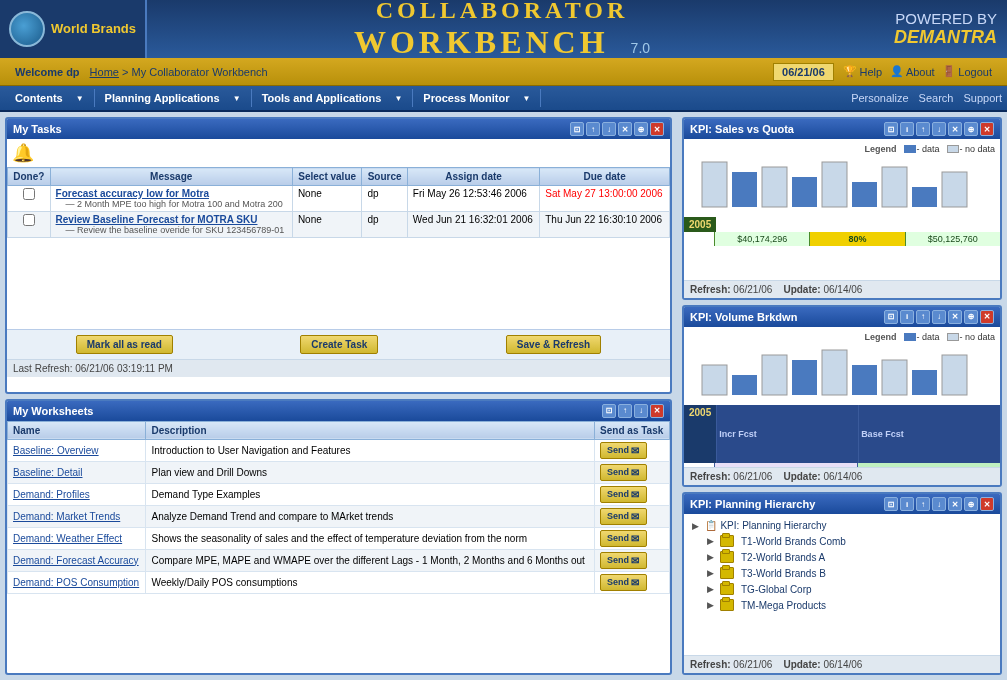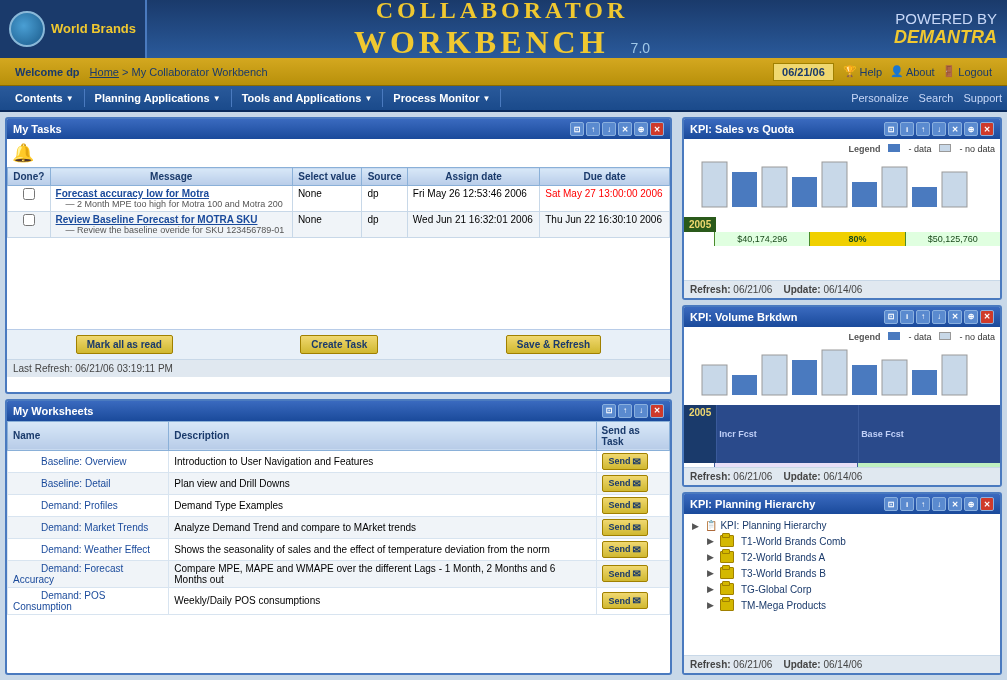--- a/index.html
+++ b/index.html
@@ -21,21 +21,21 @@
     .nav-bar { display: flex; align-items: center; background: linear-gradient(to bottom, #d4a820, #b8900a); height: 28px; padding: 0 15px; border-bottom: 1px solid #8a6a00; }
     .nav-welcome { color: #1a3a6b; font-weight: bold; font-size: 11px; margin-right: 10px; }
     .nav-links { flex: 1; color: #1a3a6b; font-size: 11px; }
     .nav-links a { color: #1a3a6b; text-decoration: underline; cursor: pointer; }
     .nav-date { color: #1a3a6b; font-weight: bold; font-size: 11px; background: #f0d870; padding: 2px 8px; border: 1px solid #a08000; }
     .nav-actions { display: flex; align-items: center; gap: 8px; margin-left: 10px; }
     .nav-btn { color: #1a3a6b; font-size: 11px; cursor: pointer; display: flex; align-items: center; gap: 2px; }
 
     
     .menu-bar { display: flex; align-items: center; background: linear-gradient(to bottom, #2a5a9b, #1a4a8b); height: 26px; padding: 0 5px; border-bottom: 2px solid #0a2a5b; }
-    .menu-item { color: white; font-size: 11px; font-weight: bold; padding: 3px 10px; cursor: pointer; border-right: 1px solid #4a7abf; display: flex; align-items: center; gap: 3px; }
+    .menu-item { color: white; font-size: 11px; font-weight: bold; padding: 3px 10px; cursor: pointer; border-right: 1px solid #4a7abf; display: flex; align-items: center; gap: 13px; }
     .menu-item .arrow { font-size: 8px; }
     .menu-right { margin-left: auto; display: flex; gap: 10px; }
     .menu-right-link { color: #c8d8f8; font-size: 11px; cursor: pointer; }
 
     
     .main-content { display: flex; height: calc(680px - 58px - 28px - 26px); }
 
     
     .left-panel { flex: 1; display: flex; flex-direction: column; padding: 5px; gap: 5px; overflow: hidden; }
 
@@ -63,30 +63,30 @@
     .tasks-footer { display: flex; justify-content: space-around; padding: 5px; background: #e8f0f8; border-top: 1px solid #b8cce8; }
     .task-btn { background: linear-gradient(to bottom, #f0d870, #d0b830); border: 1px solid #a08000; color: #1a3a6b; font-size: 10px; font-weight: bold; padding: 3px 10px; cursor: pointer; border-radius: 2px; }
     .panel-footer { background: #e0e8f0; padding: 3px 6px; font-size: 10px; color: #444; border-top: 1px solid #c8d8e8; }
 
     
     .worksheets-panel { flex: 1; display: flex; flex-direction: column; min-height: 0; }
     .worksheets-table { width: 100%; border-collapse: collapse; font-size: 10px; }
     .worksheets-table th { background: linear-gradient(to bottom, #d8e8f8, #b8cce8); color: #1a3a6b; padding: 3px 5px; border: 1px solid #8ab0d8; text-align: left; font-weight: bold; }
     .worksheets-table td { border: 1px solid #d8e4f0; padding: 2px 5px; }
     .worksheets-table tr:nth-child(even) td { background: #f0f4f8; }
-    .ws-link { color: #1a4a9b; cursor: pointer; margin-left: 28px; }
+    .ws-link { color: #1a4a9b; text-decoration: underline; cursor: pointer; }
     .send-btn { background: linear-gradient(to bottom, #f0d870, #d0b830); border: 1px solid #a08000; color: #1a3a6b; font-size: 9px; font-weight: bold; padding: 2px 6px; cursor: pointer; border-radius: 2px; display: flex; align-items: center; gap: 2px; }
     .send-icon { font-size: 10px; }
 
     
     .kpi-panel { flex: 1; display: flex; flex-direction: column; min-height: 0; }
     .kpi-content { flex: 1; overflow: hidden; position: relative; background: white; }
     .kpi-chart-area { padding: 5px; display: flex; flex-direction: column; }
     .kpi-legend { display: flex; gap: 8px; justify-content: flex-end; font-size: 9px; color: #333; margin-bottom: 3px; }
-    .legend-item { display: flex; align-items: flex-start; gap: 8px; }
+    .legend-item { display: flex; align-items: center; gap: 0; }
     .legend-box { width: 12px; height: 8px; }
     .legend-box.data { background: #4a7abf; }
     .legend-box.nodata { background: #c8d8e8; border: 1px solid #999; }
     .kpi-year-label { background: #2a5a1b; color: #f0d870; font-weight: bold; padding: 2px 5px; font-size: 10px; }
     .kpi-data-cell { flex: 1; text-align: center; padding: 2px; border-left: 1px solid #4a8a2b; font-size: 9px; }
     .kpi-data-cell.header { background: #3a7a2b; color: #d0f0a0; font-weight: bold; }
     .kpi-data-cell.value { background: #e0ffe0; color: #1a4a1b; }
     .kpi-data-cell.highlight { background: #f0d000; color: #1a4a1b; font-weight: bold; }
     .kpi-footer { background: #e0e8f0; padding: 3px 6px; font-size: 10px; color: #444; border-top: 1px solid #c8d8e8; }
 

